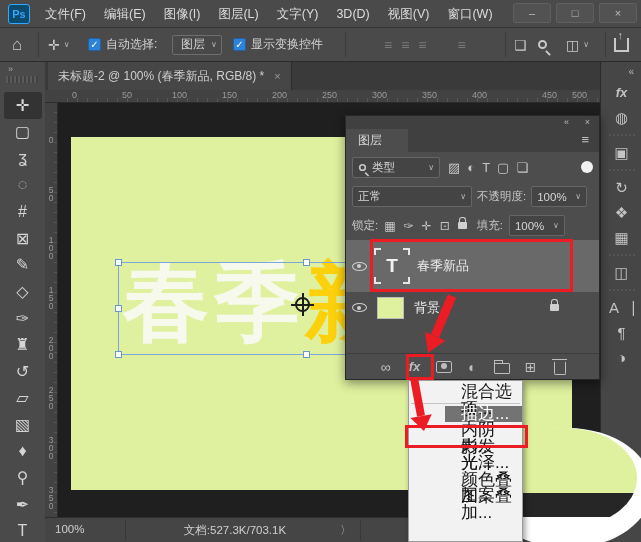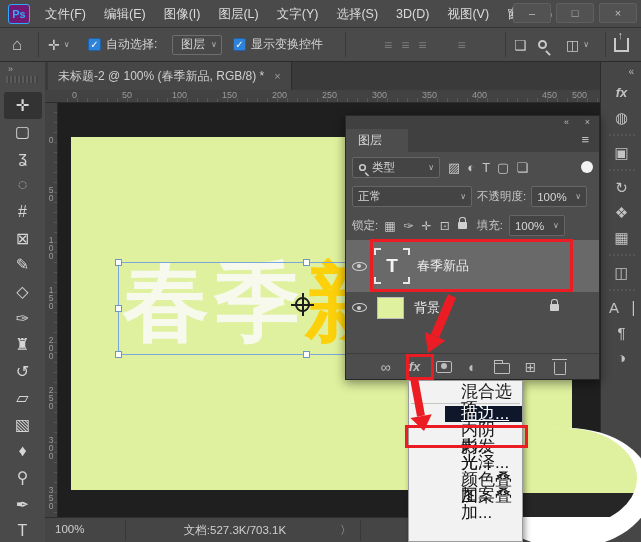--- a/index.html
+++ b/index.html
@@ -5,21 +5,21 @@
   * { margin:0; padding:0; box-sizing:border-box; }
   html,body { background:#222; }
   #app {
     position:relative; width:641px; height:542px; overflow:hidden;
     background:#4a4a4a; font-family:"Liberation Sans","DejaVu Sans",sans-serif;
     color:#d6d6d6; font-size:12px; -webkit-font-smoothing:antialiased;
   }
   
   #menubar { position:absolute; left:0; top:0; width:641px; height:28px;
     background:#4a4a4a; border-bottom:1px solid #333; display:flex; align-items:center; }
-  #ps-logo { width:22px; height:20px; margin:0 6px 0 8px; background:#701a75;
+  #ps-logo { width:22px; height:20px; margin:0 6px 0 8px; background:#0c4a6e;
     border:1px solid #31a8ff; border-radius:3px; color:#31a8ff; font-size:11px;
     font-weight:bold; display:flex; align-items:center; justify-content:center; }
   .menu-item { padding:0 9px; font-size:12.5px; color:#dcdcdc; line-height:28px; cursor:default; }
   #win-controls { position:absolute; right:4px; top:3px; display:flex; gap:5px; }
   .win-btn { width:38px; height:20px; background:#525252; border:1px solid #5f5f5f;
     border-radius:2px; color:#bdbdbd; font-size:11px; display:flex; align-items:center; justify-content:center; }
   
   #optionsbar { position:absolute; left:0; top:28px; width:641px; height:34px;
     background:#4a4a4a; border-bottom:1px solid #2b2b2b; }
   .ob { position:absolute; top:0; height:33px; display:flex; align-items:center; color:#d3d3d3; }
@@ -137,41 +137,40 @@
   .folder-ic { width:16px; height:11px; border:1.5px solid #bdbdbd; border-radius:1px; position:relative; margin-top:3px; }
   .folder-ic::before { content:""; position:absolute; left:-1px; top:-4px; width:7px; height:3px; border:1.5px solid #bdbdbd; border-bottom:none; }
   .trash-ic { width:12px; height:13px; border:1.5px solid #bdbdbd; border-top:none; border-radius:0 0 2px 2px; position:relative; margin-top:3px; }
   .trash-ic::before { content:""; position:absolute; left:-3px; top:-3px; width:15px; height:1.5px; background:#bdbdbd; }
   #lp-panel-body { position:absolute; left:0; top:13px; right:0; bottom:0; display:flex; flex-direction:column; }
   
   #fx-menu { position:absolute; left:408px; top:380px; width:115px; height:162px;
     background:#f2f2f2; border:1px solid #9b9b9b; box-shadow:2px 3px 6px rgba(0,0,0,.4);
     padding-top:3px; z-index:50; }
   .fx-item { height:16.5px; line-height:16.5px; padding-left:16px; font-size:17px; color:#151515;margin-left:36px; }
-  .fx-item.hl { background:#0f172a; color:#fff;text-decoration:underline; }
+  .fx-item.hl { background:#737373; color:#fff; }
   .fx-sep { height:1px; background:#c6c6c6; margin:2px 2px; }
   
   .red-box { position:absolute; border:3px solid #ec1c24; z-index:60; pointer-events:none; }
   #anno-arrows { position:absolute; left:0; top:0; width:641px; height:542px; z-index:65; pointer-events:none; }
   #white-blob { position:absolute; left:480px; top:420px; width:161px; height:122px; z-index:40; pointer-events:none; } #fx-menu { z-index:50; }
 </style>
 </head>
 <body>
 
 <div id="app">
 
   <div id="menubar">
     <div id="ps-logo">Ps</div>
     <div id="menu-items" style="display:flex;">
         <span class="menu-item">文件(F)</span>
         <span class="menu-item">编辑(E)</span>
         <span class="menu-item">图像(I)</span>
         <span class="menu-item">图层(L)</span>
         <span class="menu-item">文字(Y)</span>
-        <span class="menu-item">选择(S)</span>
         <span class="menu-item">3D(D)</span>
         <span class="menu-item">视图(V)</span>
         <span class="menu-item">窗口(W)</span>
       </div>
     <div id="win-controls">
         <span class="win-btn">–</span>
         <span class="win-btn">□</span>
         <span class="win-btn">×</span>
       </div>
   </div>

